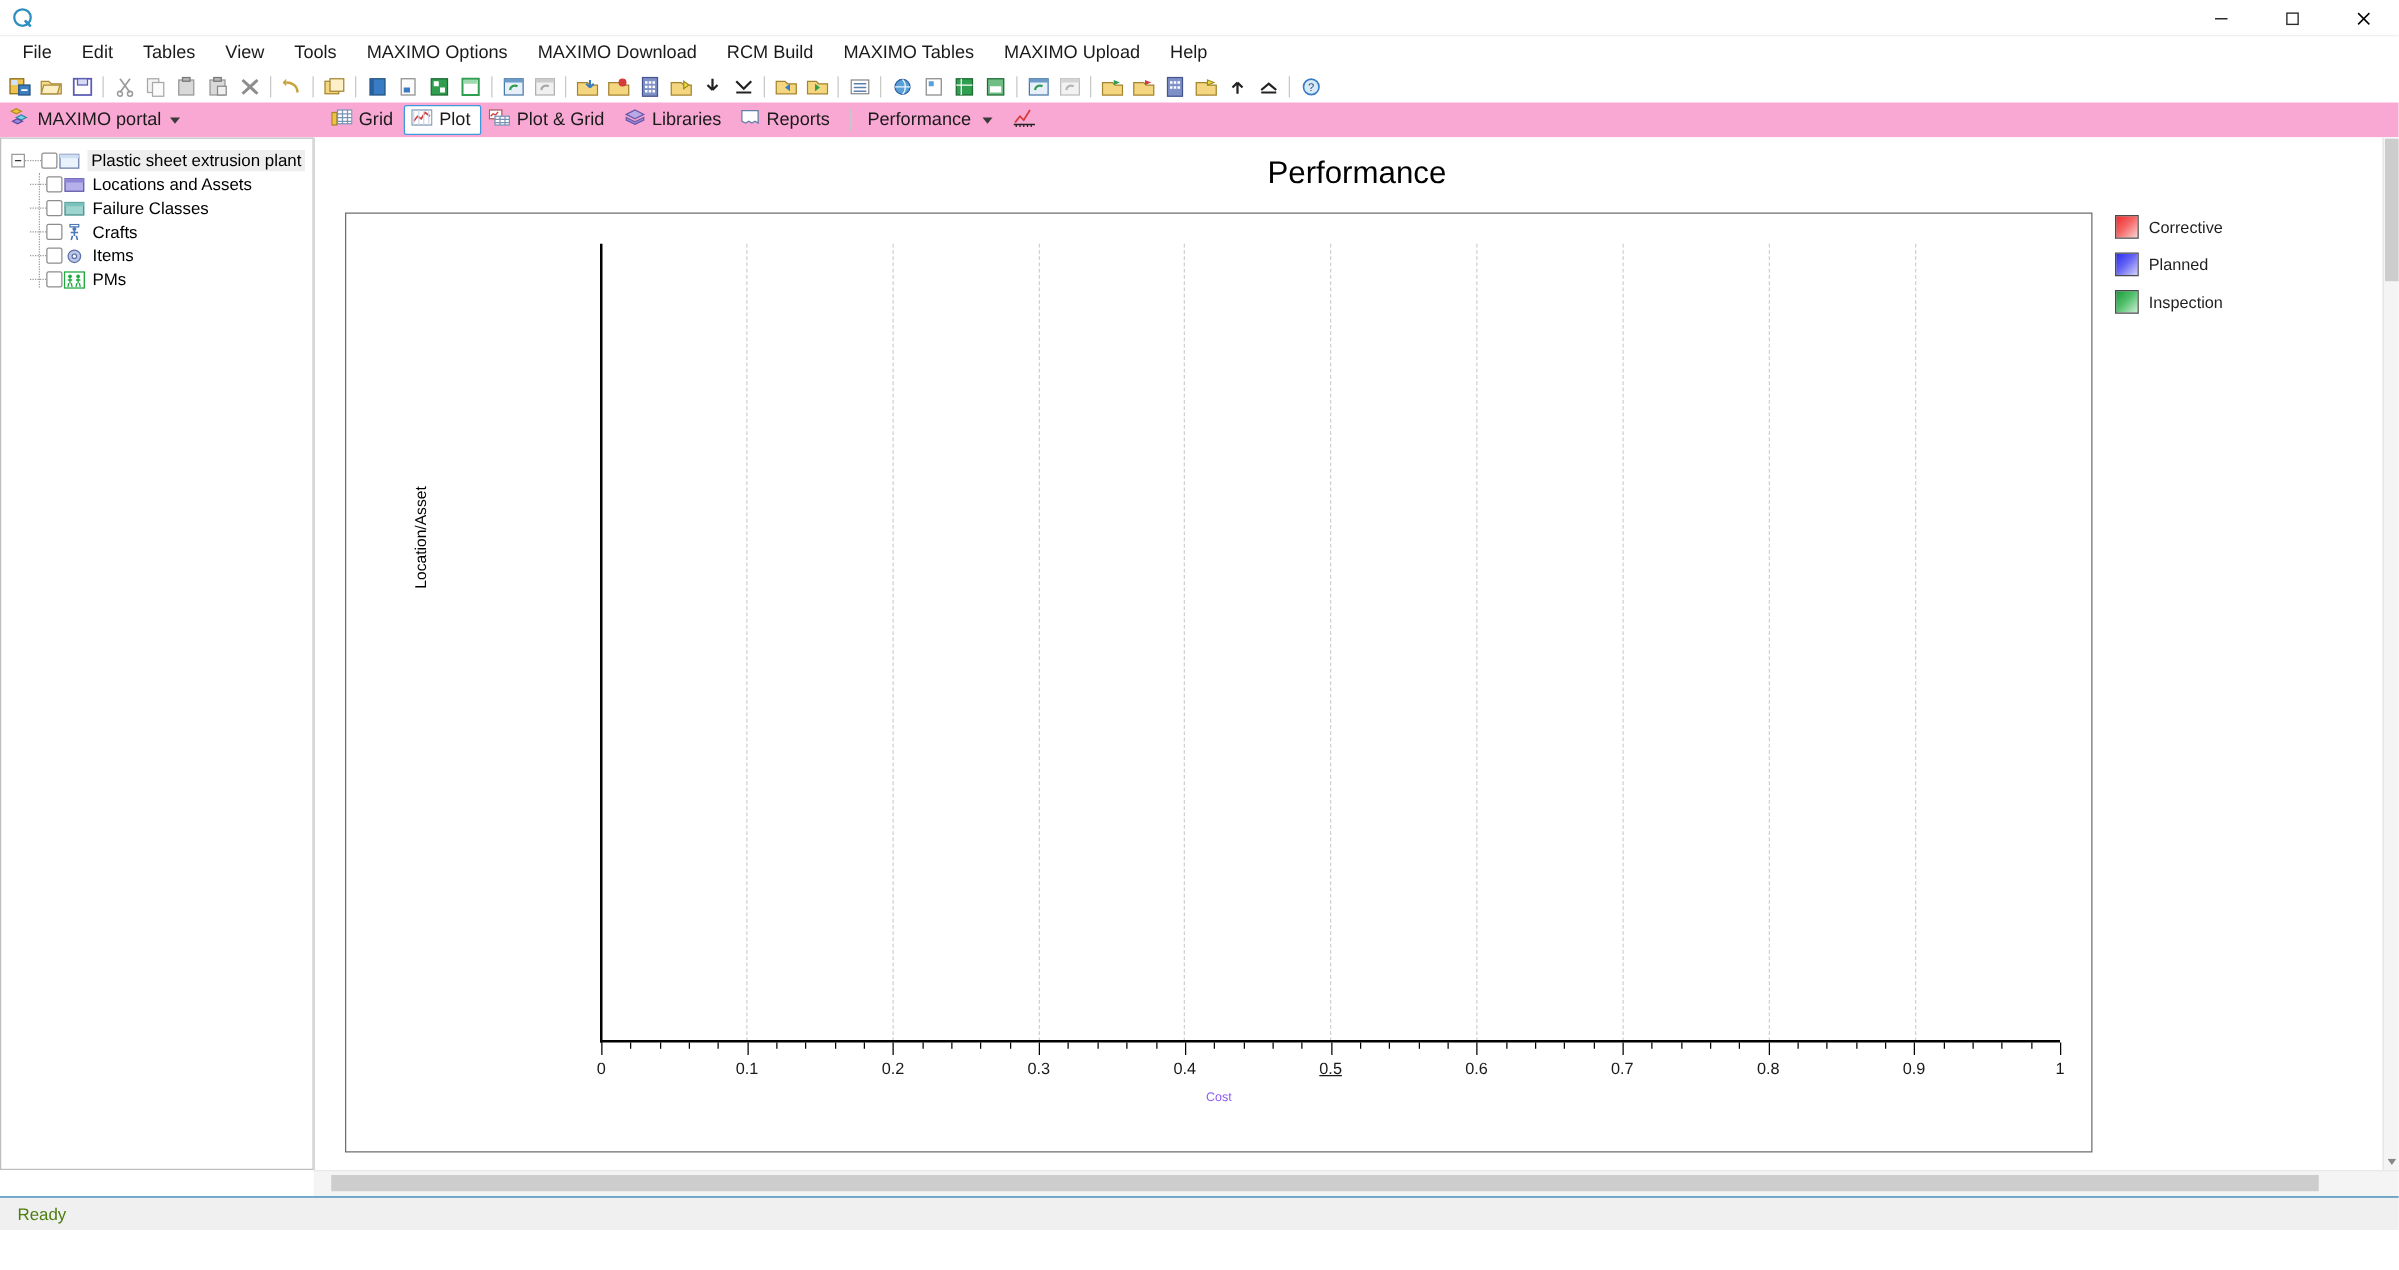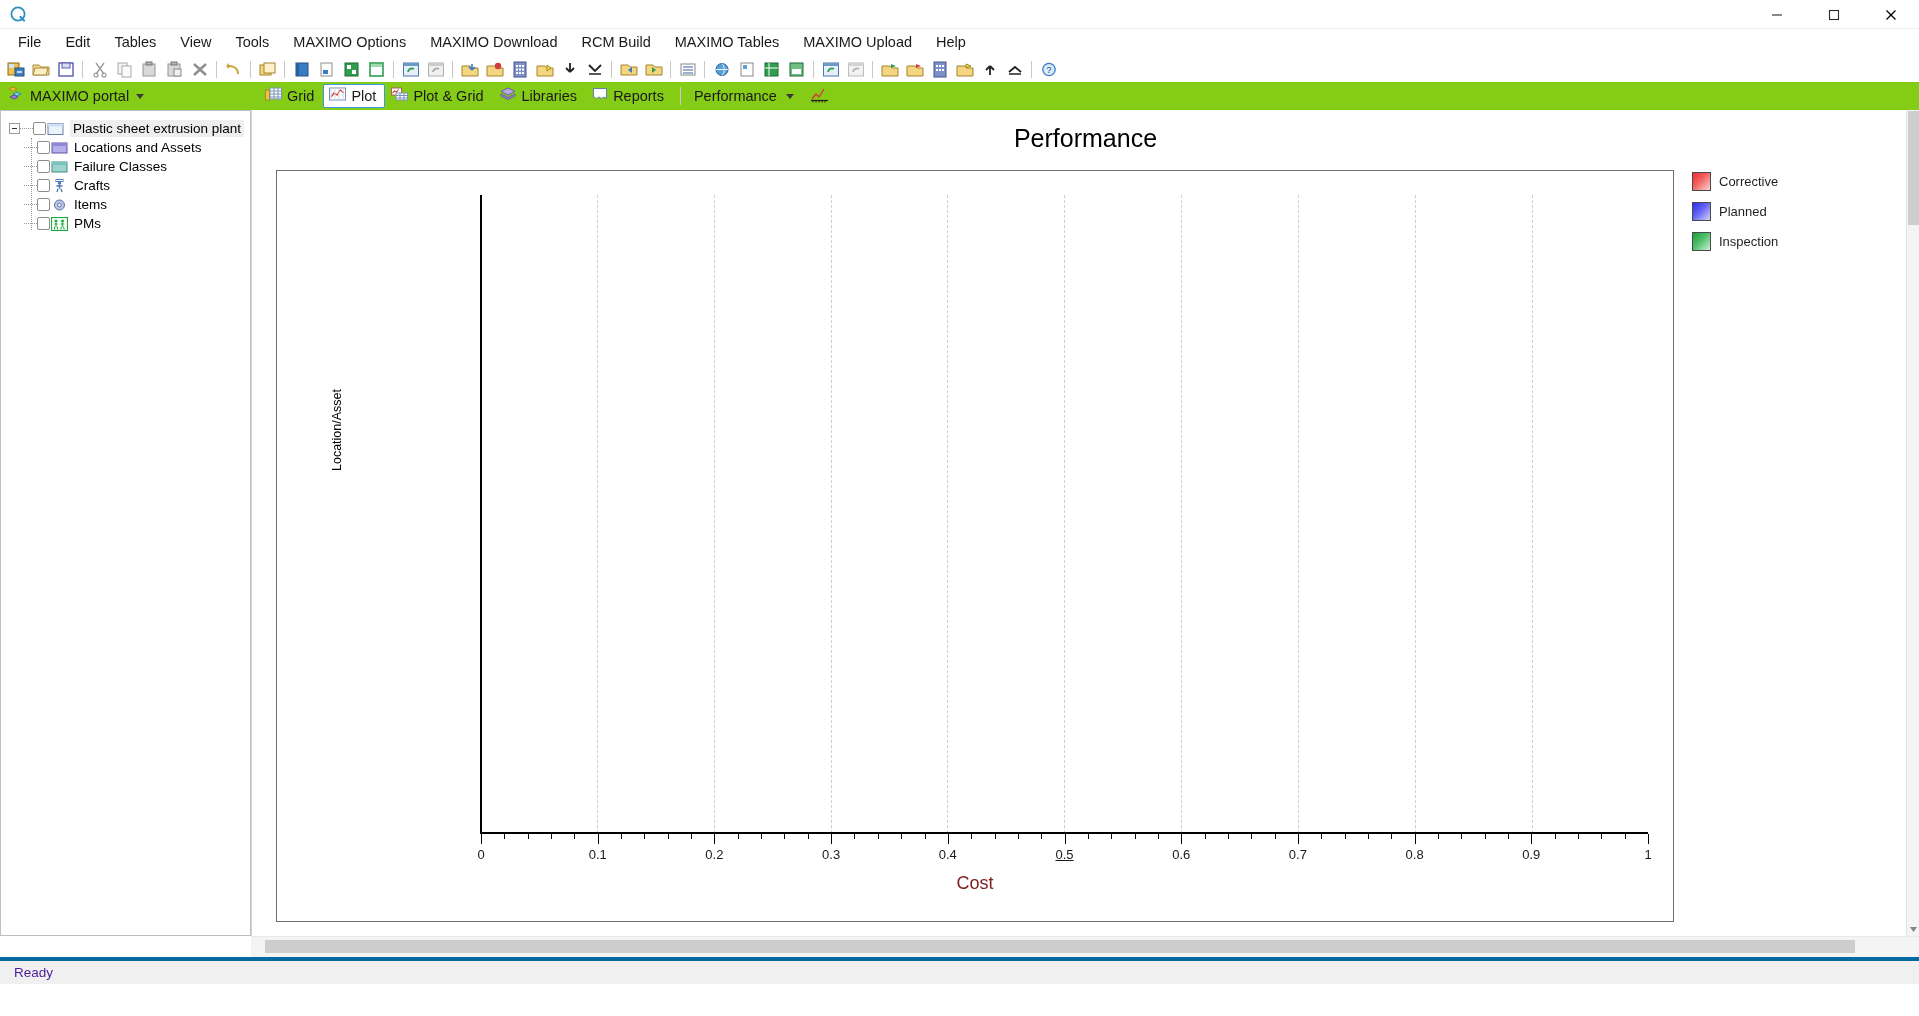--- a/index.html
+++ b/index.html
@@ -82,21 +82,21 @@
     margin: 0 4px;
     flex: none;
   }
   .ico { display: block; }
 
   
   .band2 {
     height: 28px;
     display: flex;
     align-items: center;
-    background: #84cc16;
+    background: #f9a8d4;
   }
   .portal-head {
     width: 251px;
     display: flex; align-items: center;
     padding-left: 7px;
     flex: none;
     height: 28px;
   }
   .portal-label {
     font-size: 14.5px; color: #1a1a1a; margin-left: 6px;
@@ -247,22 +247,22 @@
     font-size: 13px;
     color: #1a1a1a;
     transform: translateX(-50%);
     white-space: nowrap;
   }
   .xlabel {
     position: absolute;
     top: 702px;
     left: 0; width: 100%;
     text-align: center;
-    font-size: 18px;
-    color: #7f1d1d;
+    font-size: 10px;
+    color: #8b5cf6;
   }
   .ylabel {
     position: absolute;
     left: 53px; top: 300px;
     font-size: 12.5px;
     color: #000;
     transform: rotate(-90deg);
     transform-origin: left top;
     white-space: nowrap;
   }
@@ -326,25 +326,25 @@
   .hscroll .thumb {
     position: absolute; top: 3px; left: 14px;
     height: 13px; width: 1590px;
     background: #cdcdcd;
   }
 
   
   .statusbar {
     height: 27px;
     background: #f0f0f0;
-    border-top: 4px solid #0369a1;
+    border-top: 1px solid #0369a1;
     display: flex; align-items: center;
     padding-left: 14px;
     font-size: 13.5px;
-    color: #4c1d95;
+    color: #4d7c0f;
   }
 </style>
 </head>
 <body>
 
 <div class="titlebar">
   <span class="app-logo">
     <svg width="18" height="18" viewBox="0 0 18 18">
       <circle cx="9" cy="9" r="6.6" fill="none" stroke="#2b8fc0" stroke-width="1.8"></circle>
       <path d="M11.5 12 L15 15.5" stroke="#2b8fc0" stroke-width="2.2" stroke-linecap="round"></path>

